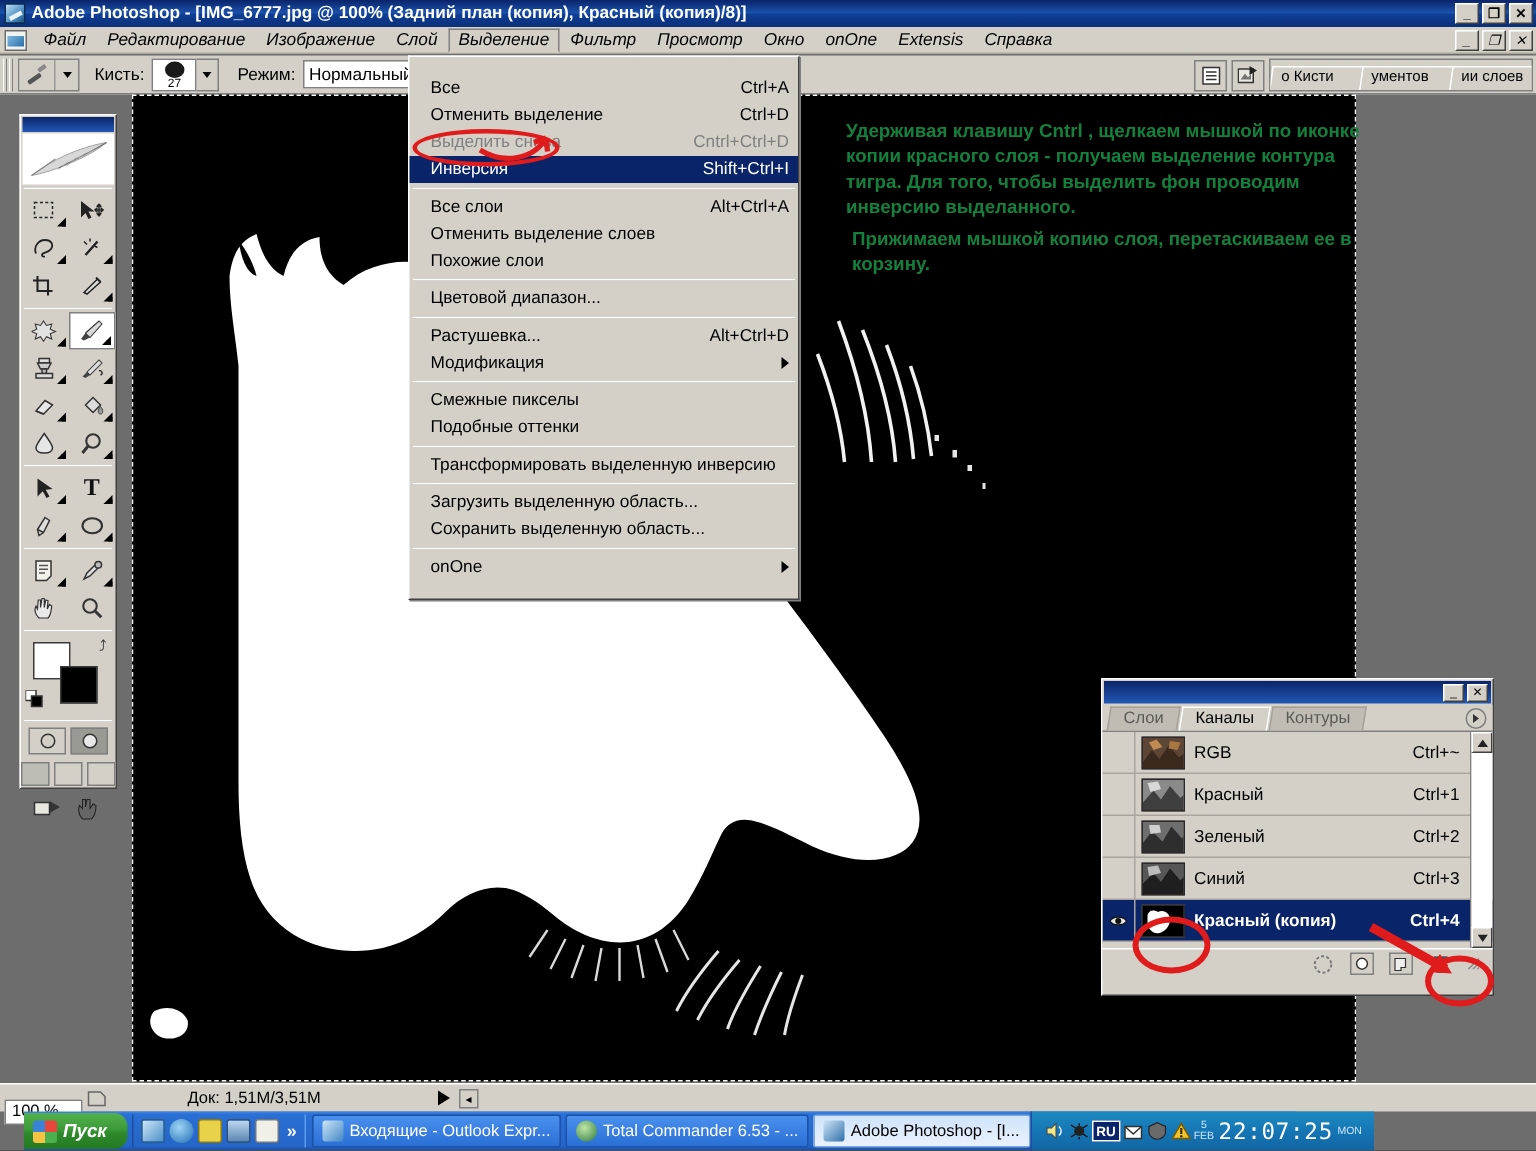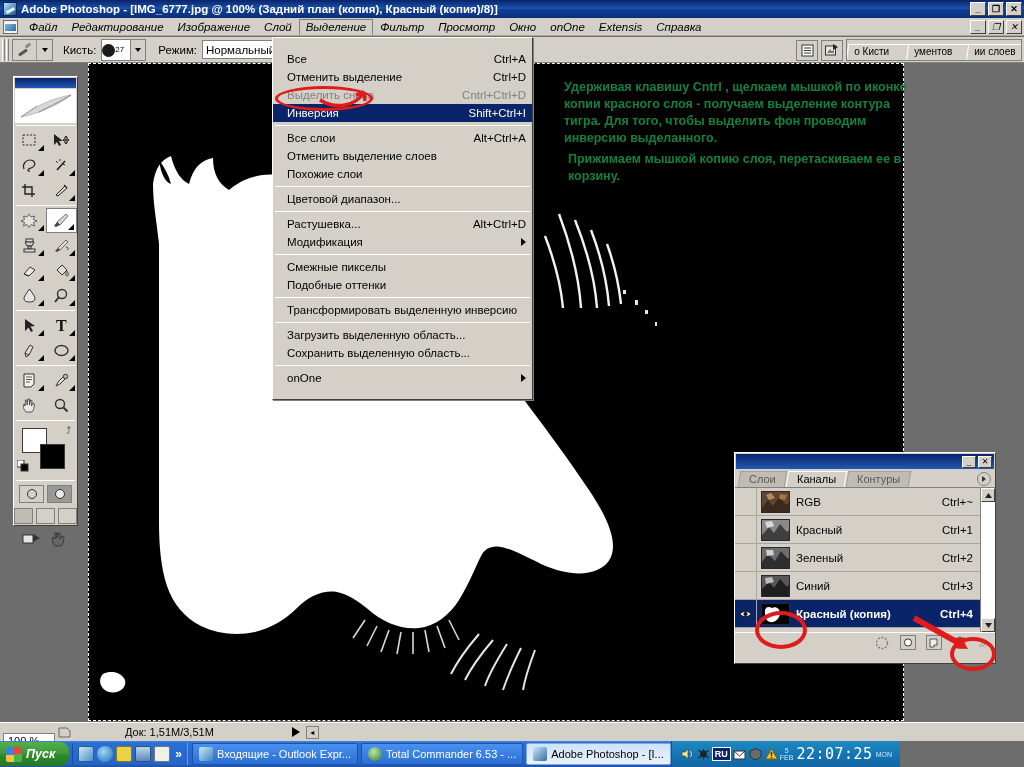--- a/index.html
+++ b/index.html
@@ -82,21 +82,21 @@
   }
   .brush-glyph:after {
     content:""; position:absolute; left:8px; top:1px; width:6px; height:3px;
     background:#888; transform: rotate(-35deg); border-radius:1px;
   }
   .tw-arrow { width: 15px; height: 20px; display:flex; align-items:center; justify-content:center; }
   .caret-dn { width:0;height:0;border-left:3px solid transparent;border-right:3px solid transparent;border-top:4px solid #000; }
   .opt-label { font-size: 11.5px; margin: 0 5px 0 4px; color:#000; white-space:nowrap;}
   .brush-box {
     width: 30px; height: 22px; border: 1px solid #808080; background: #fff;
-    position: relative; display:flex; flex-direction:row; align-items:center; justify-content:flex-start;
+    position: relative; display:flex; flex-direction:column; align-items:center; justify-content:flex-start;
   }
   .brush-dot { width: 13px; height: 13px; border-radius: 50%; background: #1a1a1a; margin-top: 1px; }
   .brush-size { font-size: 8px; line-height: 8px; color:#000; }
   .small-arrow-btn {
     width: 15px; height: 22px; border: 1px solid #808080; border-left: none; background:#d4d0c8;
     display:flex;align-items:center;justify-content:center;
   }
   .mode-select {
     height: 19px; min-width: 88px; border: 1px solid #808080; background: #fff;
     display: flex; align-items: center; font-size: 11.5px; padding-left: 3px; color:#000;
@@ -270,21 +270,21 @@
   }
   .sb-grip2 { width: 18px; height:17px; display:flex;align-items:center;justify-content:center; }
   .sb-doc { margin-left: 52px; }
   .sb-play { margin-left: 78px; width:0;height:0;
     border-top:5px solid transparent;border-bottom:5px solid transparent;border-left:8px solid #000;}
   .sb-box { margin-left:6px; width:13px;height:13px;border:1px solid #808080;background:#d4d0c8;
             font-size:8px;text-align:center;line-height:11px;}
 
   
   .taskbar {
-    position: absolute; left: 0; bottom: 0; width: 848px; height: 26px;
+    position: absolute; left: 16px; bottom: 0; width: 848px; height: 26px;
     background: linear-gradient(to bottom,#3d86e8 0%,#2a6fd4 8%,#2565c8 88%,#1c4fa0 100%);
     display: flex; align-items: center;
   }
   .startbtn {
     height: 24px; margin: 1px 0 1px 0; padding: 0 14px 0 6px;
     background: linear-gradient(to bottom,#52b14c 0%,#3d9a39 45%,#2f8a2c 55%,#247a22 100%);
     border-radius: 0 9px 9px 0; display:flex;align-items:center; color:#fff;
     font-weight: bold; font-size: 12.5px; font-style: italic;
   }
   .start-ico { width: 16px;height:15px;margin-right:4px;

